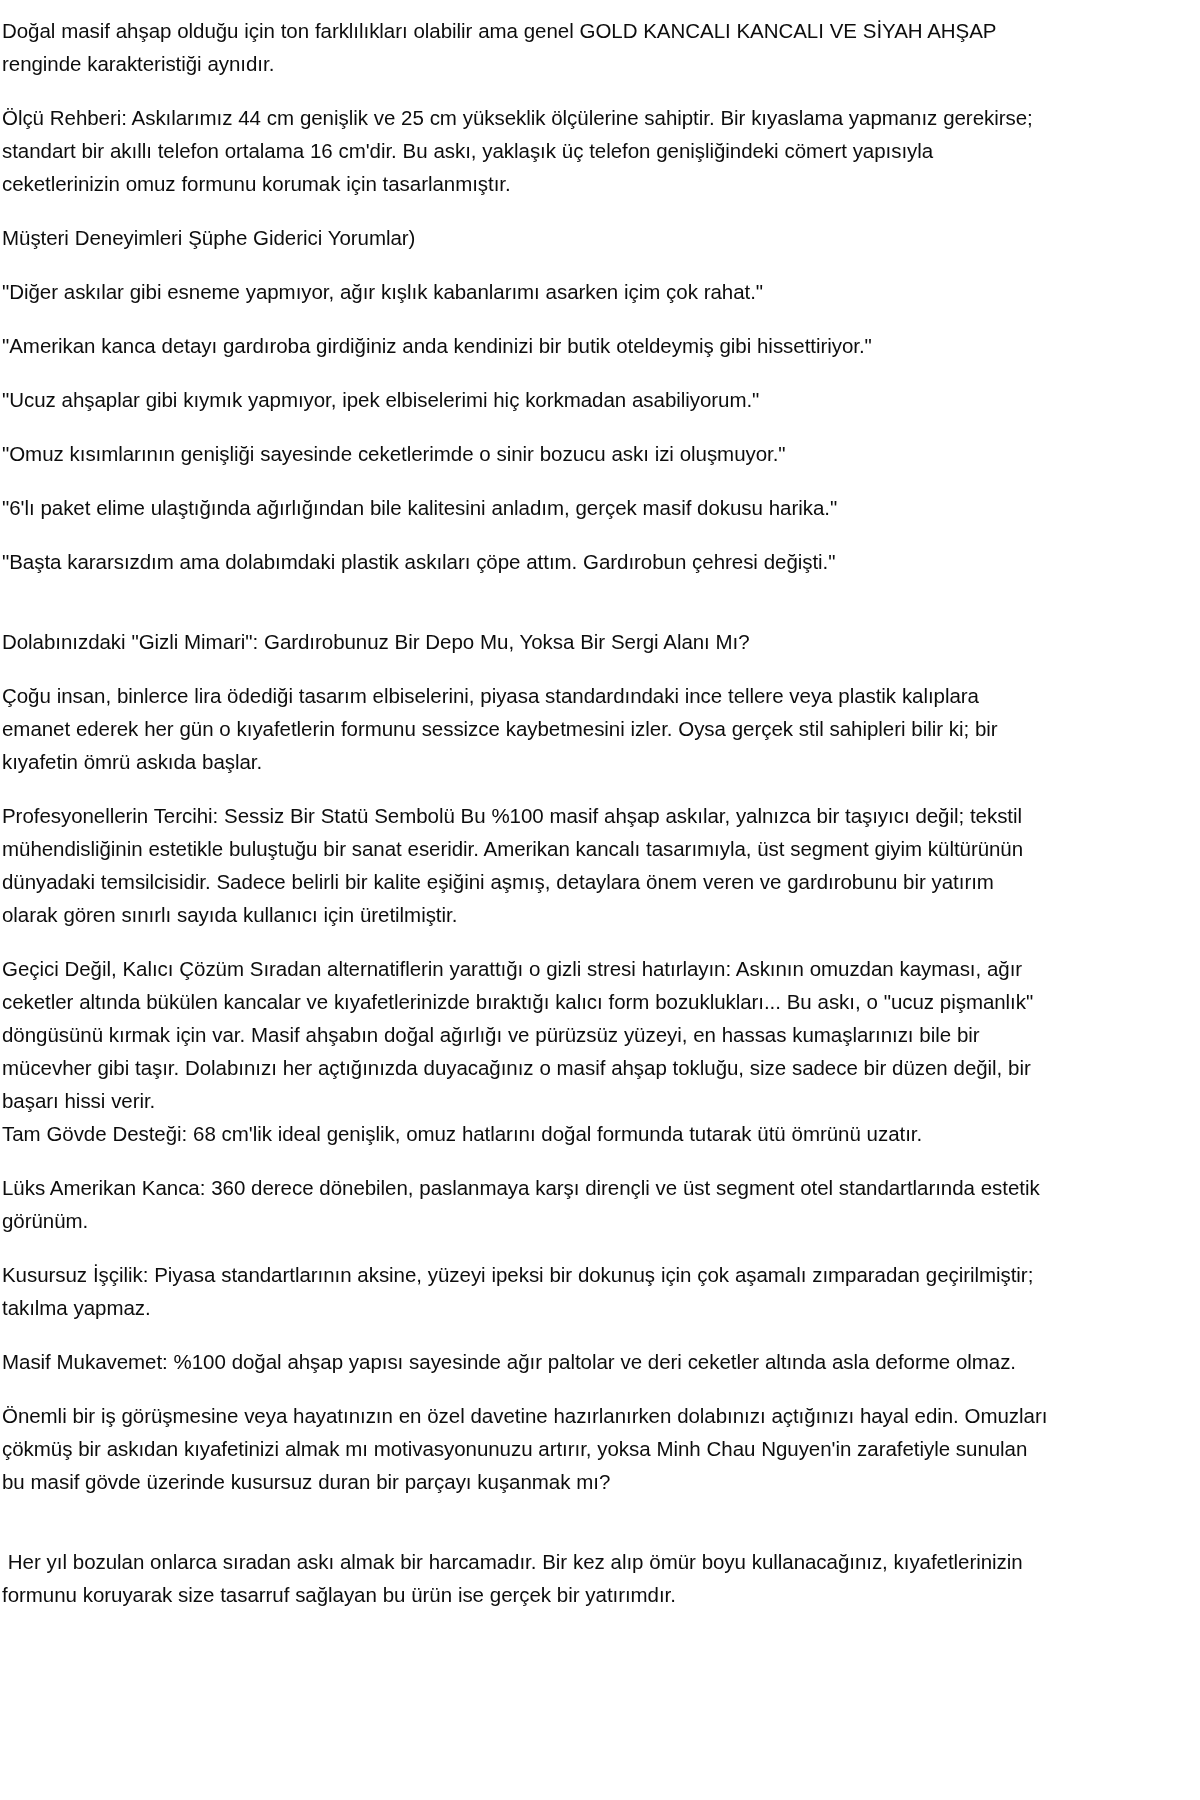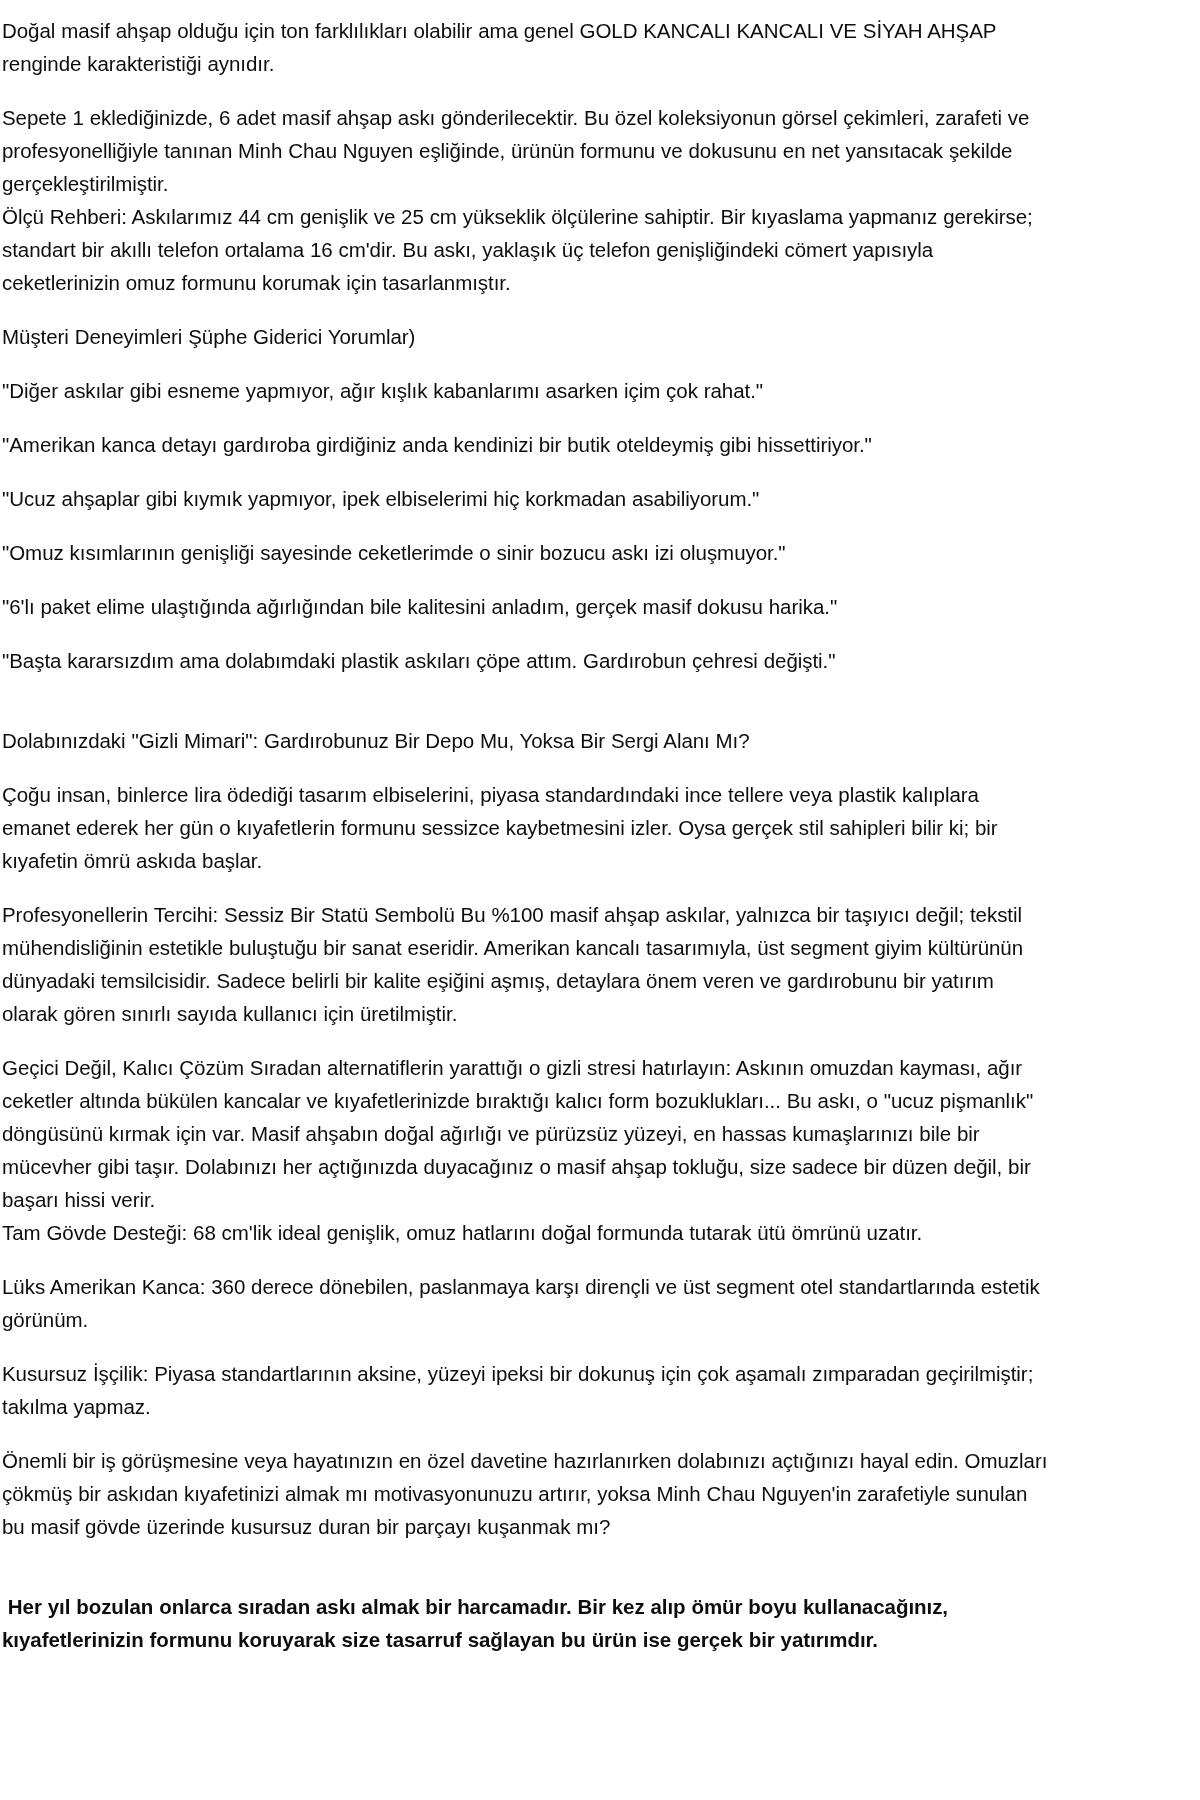--- a/index.html
+++ b/index.html
@@ -29,39 +29,38 @@
     color: #0d0d0d;
   }
   p.para.tight {
     margin-bottom: 0;
   }
   p.para.gap-big {
     margin-bottom: 47px;
   }
   p.para.last {
     margin-bottom: 0;
-    font-weight: bold;
   }
 </style>
 </head>
 <body>
 
 <div id="doc">
   <p class="para">Doğal masif ahşap olduğu için ton farklılıkları olabilir ama genel GOLD KANCALI KANCALI VE SİYAH AHŞAP renginde karakteristiği aynıdır.</p>
-  <p class="para tight">Sepete 1 eklediğinizde, 6 adet masif ahşap askı gönderilecektir. Bu özel koleksiyonun görsel çekimleri, zarafeti ve profesyonelliğiyle tanınan Minh Chau Nguyen eşliğinde, ürünün formunu ve dokusunu en net yansıtacak şekilde gerçekleştirilmiştir.</p>
   <p class="para">Ölçü Rehberi: Askılarımız 44 cm genişlik ve 25 cm yükseklik ölçülerine sahiptir. Bir kıyaslama yapmanız gerekirse; standart bir akıllı telefon ortalama 16 cm'dir. Bu askı, yaklaşık üç telefon genişliğindeki cömert yapısıyla ceketlerinizin omuz formunu korumak için tasarlanmıştır.</p>
   <p class="para">Müşteri Deneyimleri Şüphe Giderici Yorumlar)</p>
   <p class="para">"Diğer askılar gibi esneme yapmıyor, ağır kışlık kabanlarımı asarken içim çok rahat."</p>
   <p class="para">"Amerikan kanca detayı gardıroba girdiğiniz anda kendinizi bir butik oteldeymiş gibi hissettiriyor."</p>
   <p class="para">"Ucuz ahşaplar gibi kıymık yapmıyor, ipek elbiselerimi hiç korkmadan asabiliyorum."</p>
   <p class="para">"Omuz kısımlarının genişliği sayesinde ceketlerimde o sinir bozucu askı izi oluşmuyor."</p>
   <p class="para">"6'lı paket elime ulaştığında ağırlığından bile kalitesini anladım, gerçek masif dokusu harika."</p>
   <p class="para gap-big">"Başta kararsızdım ama dolabımdaki plastik askıları çöpe attım. Gardırobun çehresi değişti."</p>
   <p class="para">Dolabınızdaki "Gizli Mimari": Gardırobunuz Bir Depo Mu, Yoksa Bir Sergi Alanı Mı?</p>
   <p class="para">Çoğu insan, binlerce lira ödediği tasarım elbiselerini, piyasa standardındaki ince tellere veya plastik kalıplara emanet ederek her gün o kıyafetlerin formunu sessizce kaybetmesini izler. Oysa gerçek stil sahipleri bilir ki; bir kıyafetin ömrü askıda başlar.</p>
   <p class="para">Profesyonellerin Tercihi: Sessiz Bir Statü Sembolü Bu %100 masif ahşap askılar, yalnızca bir taşıyıcı değil; tekstil mühendisliğinin estetikle buluştuğu bir sanat eseridir. Amerikan kancalı tasarımıyla, üst segment giyim kültürünün dünyadaki temsilcisidir. Sadece belirli bir kalite eşiğini aşmış, detaylara önem veren ve gardırobunu bir yatırım olarak gören sınırlı sayıda kullanıcı için üretilmiştir.</p>
   <p class="para tight">Geçici Değil, Kalıcı Çözüm Sıradan alternatiflerin yarattığı o gizli stresi hatırlayın: Askının omuzdan kayması, ağır ceketler altında bükülen kancalar ve kıyafetlerinizde bıraktığı kalıcı form bozuklukları... Bu askı, o "ucuz pişmanlık" döngüsünü kırmak için var. Masif ahşabın doğal ağırlığı ve pürüzsüz yüzeyi, en hassas kumaşlarınızı bile bir mücevher gibi taşır. Dolabınızı her açtığınızda duyacağınız o masif ahşap tokluğu, size sadece bir düzen değil, bir başarı hissi verir.</p>
   <p class="para">Tam Gövde Desteği: 68 cm'lik ideal genişlik, omuz hatlarını doğal formunda tutarak ütü ömrünü uzatır.</p>
   <p class="para">Lüks Amerikan Kanca: 360 derece dönebilen, paslanmaya karşı dirençli ve üst segment otel standartlarında estetik görünüm.</p>
   <p class="para">Kusursuz İşçilik: Piyasa standartlarının aksine, yüzeyi ipeksi bir dokunuş için çok aşamalı zımparadan geçirilmiştir; takılma yapmaz.</p>
+  <p class="para">Masif Mukavemet: %100 doğal ahşap yapısı sayesinde ağır paltolar ve deri ceketler altında asla deforme olmaz.</p>
   <p class="para gap-big">Önemli bir iş görüşmesine veya hayatınızın en özel davetine hazırlanırken dolabınızı açtığınızı hayal edin. Omuzları çökmüş bir askıdan kıyafetinizi almak mı motivasyonunuzu artırır, yoksa Minh Chau Nguyen'in zarafetiyle sunulan bu masif gövde üzerinde kusursuz duran bir parçayı kuşanmak mı?</p>
   <p class="para last"> Her yıl bozulan onlarca sıradan askı almak bir harcamadır. Bir kez alıp ömür boyu kullanacağınız, kıyafetlerinizin formunu koruyarak size tasarruf sağlayan bu ürün ise gerçek bir yatırımdır.</p>
 </div>
 
 </body></html>

